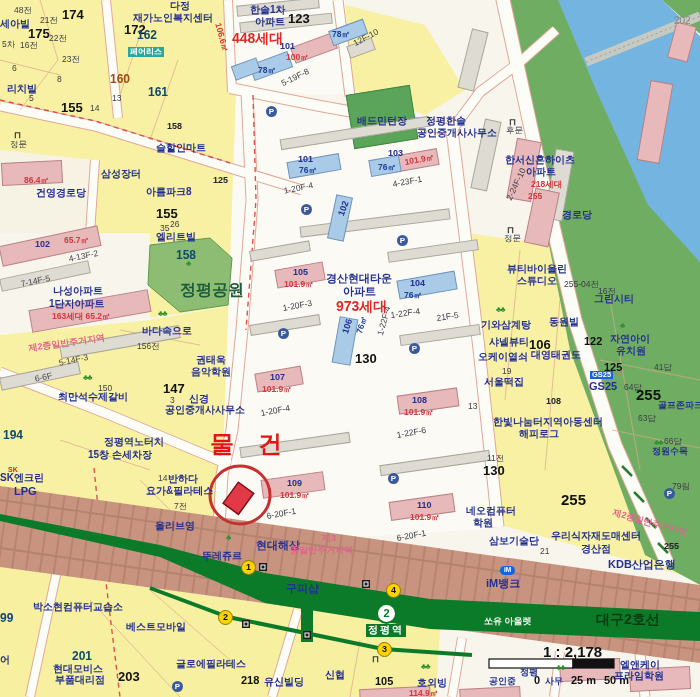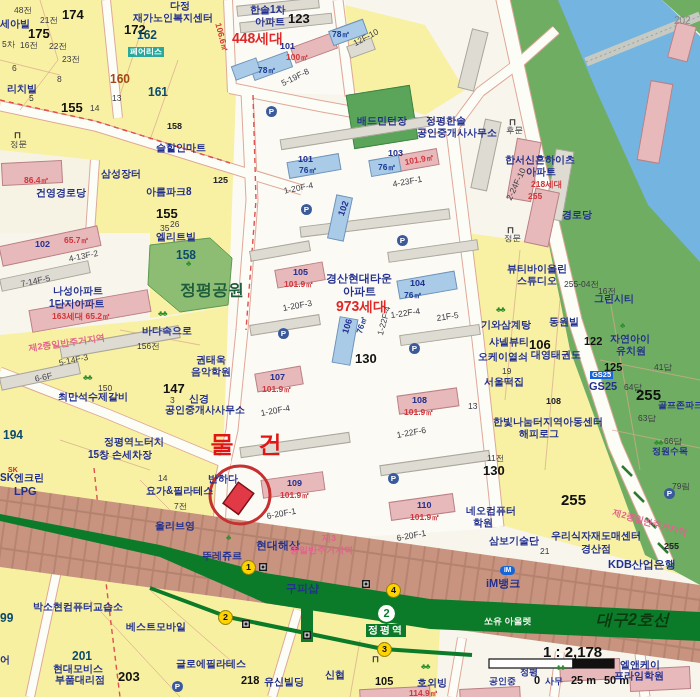--- a/index.html
+++ b/index.html
@@ -16,21 +16,21 @@
   .big12{color:#0c4a6e;font-weight:bold;font-size:12px;}
   .big13{color:#111;font-weight:bold;font-size:13px;}
   .big15{color:#111;font-weight:bold;font-size:15px;}
   .brownnum{color:#a04818;font-weight:bold;font-size:12px;}
   .red{color:#d2383e;font-weight:bold;font-size:8.5px;}
   .redb{color:#e02828;font-weight:bold;font-size:14px;}
   .bluenum{color:#1d3e96;font-weight:bold;font-size:8.5px;}
   .pink{color:#e0648c;font-weight:bold;font-size:9px;}
   .grey{color:#8a8a82;font-size:10px;}
   .greenlab{color:#1c5c3c;font-weight:bold;font-size:16px;}
-  .linelabel{color:#0c3a10;font-weight:bold;font-size:16px;font-style:italic;}
+  .linelabel{color:#0c3a10;font-weight:bold;font-size:14px;}
   .whitelab{color:#f2f7ee;font-weight:bold;font-size:9px;}
   .subject{color:#e01616;font-size:24px;font-weight:bold;letter-spacing:9px;
            font-family:"Liberation Serif",serif;}
   .tree{color:#2f8f2f;font-size:8px;letter-spacing:-1px;}
   .gate{color:#333;font-size:9px;font-weight:bold;}
   .picon{width:11px;height:11px;background:#3a5a9c;color:#fff;font-size:8px;font-weight:bold;
          border-radius:50%;text-align:center;line-height:11px;}
   .exit{width:13px;height:13px;background:#ffd300;border:1px solid #8a7400;border-radius:50%;
         color:#111;font-size:9px;font-weight:bold;text-align:center;line-height:13px;}
   .stcircle{width:17px;height:17px;background:#fff;border:2.5px solid #0b7b2a;border-radius:50%;
@@ -213,21 +213,21 @@
       <div class="maplabel small" style="left: 14px; top: 6px;">48전</div>
       <div class="maplabel navy" style="left: 0px; top: 19px;">세아빌</div>
       <div class="maplabel big13" style="left: 62px; top: 8px;">174</div>
       <div class="maplabel big13" style="left: 124px; top: 6px; margin-top: 17px;">172</div>
       <div class="maplabel navy" style="left: 170px; top: 1px;">다정</div>
       <div class="maplabel navy" style="left: 133px; top: 13px;">재가노인복지센터</div>
       <div class="maplabel big13" style="left: 28px; top: 27px;">175</div>
       <div class="maplabel small" style="left: 40px; top: 16px;">21전</div>
       <div class="maplabel small" style="left: 2px; top: 40px;">5차</div>
       <div class="maplabel small" style="left: 20px; top: 41px;">16전</div>
-      <div class="maplabel small" style="left: 49px; top: 34px; margin-top: 8px;">22전</div>
+      <div class="maplabel small" style="left: 49px; top: 34px;">22전</div>
       <div class="maplabel small" style="left: 62px; top: 55px;">23전</div>
       <div class="maplabel small" style="left: 12px; top: 64px;">6</div>
       <div class="maplabel navy" style="left: 7px; top: 84px;">리치빌</div>
       <div class="maplabel small" style="left: 29px; top: 94px;">5</div>
       <div class="maplabel small" style="left: 57px; top: 75px;">8</div>
       <div class="maplabel big13" style="left: 61px; top: 101px;">155</div>
       <div class="maplabel small" style="left: 90px; top: 104px;">14</div>
       <div class="maplabel small" style="left: 112px; top: 94px;">13</div>
       <div class="maplabel brownnum" style="left: 110px; top: 73px;">160</div>
       <div class="maplabel big12" style="left: 148px; top: 86px;">161</div>
@@ -325,21 +325,21 @@
       <div class="maplabel navy" style="left: 165px; top: 405px;">공인중개사사무소</div>
       <div class="maplabel navy" style="left: 58px; top: 392px;">최만석수제갈비</div>
       <div class="maplabel small" style="left: 98px; top: 384px;">150</div>
       <div class="maplabel big12" style="left: 3px; top: 429px;">194</div>
       <div class="maplabel navy" style="left: 104px; top: 437px;">정평역노터치</div>
       <div class="maplabel navy" style="left: 88px; top: 450px;">15창 손세차장</div>
       <div class="maplabel skred" style="left: 8px; top: 466px;">SK</div>
       <div class="maplabel navy" style="left: 0px; top: 473px;">SK엔크린</div>
       <div class="maplabel navy11" style="left: 14px; top: 486px;">LPG</div>
       <div class="maplabel small" style="left: 158px; top: 474px;">14</div>
-      <div class="maplabel navy" style="left: 168px; top: 474px; margin-left: 40px;">반하다</div>
+      <div class="maplabel navy" style="left: 168px; top: 474px;">반하다</div>
       <div class="maplabel navy" style="left: 146px; top: 486px;">요가&amp;필라테스</div>
       <div class="maplabel small" style="left: 174px; top: 502px;">7전</div>
       <div class="maplabel navy" style="left: 155px; top: 521px;">올리브영</div>
       <div class="maplabel navy" style="left: 202px; top: 551px;">뚜레쥬르</div>
       <div class="maplabel navy11" style="left: 256px; top: 540px;">현대해상</div>
       <div class="maplabel pink" style="left: 322px; top: 534px;">제3</div>
       <div class="maplabel pink" style="left: 290px; top: 546px;">종일반주거지역</div>
       <div class="maplabel navy11" style="left: 286px; top: 583px;">구피샵</div>
       <div class="maplabel navy" style="left: 33px; top: 602px;">박소현컴퓨터교습소</div>
       <div class="maplabel navy" style="left: 126px; top: 622px;">베스트모바일</div>

